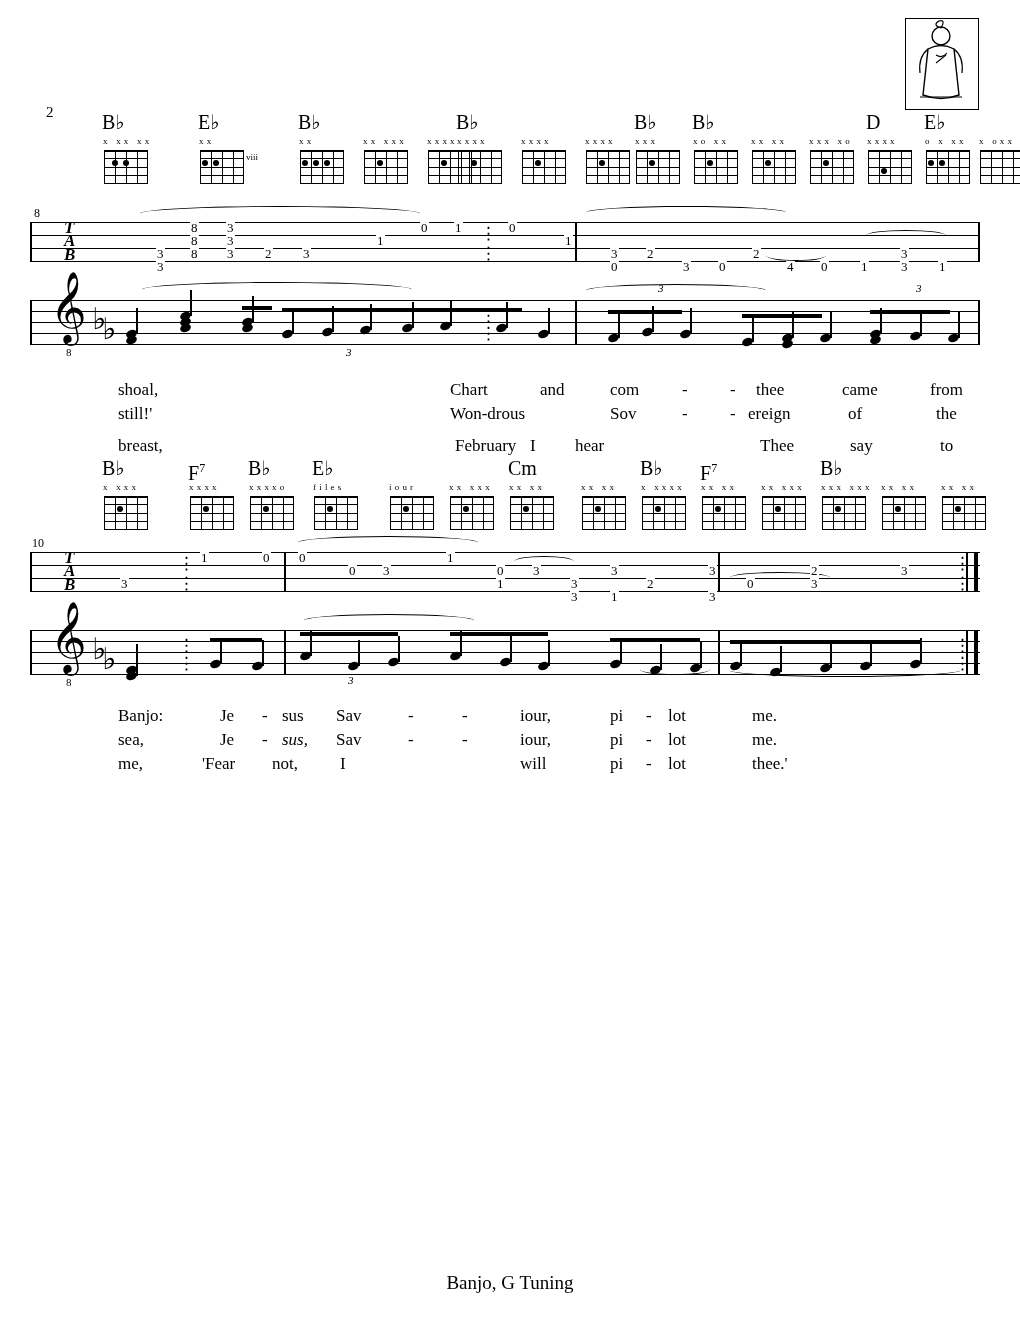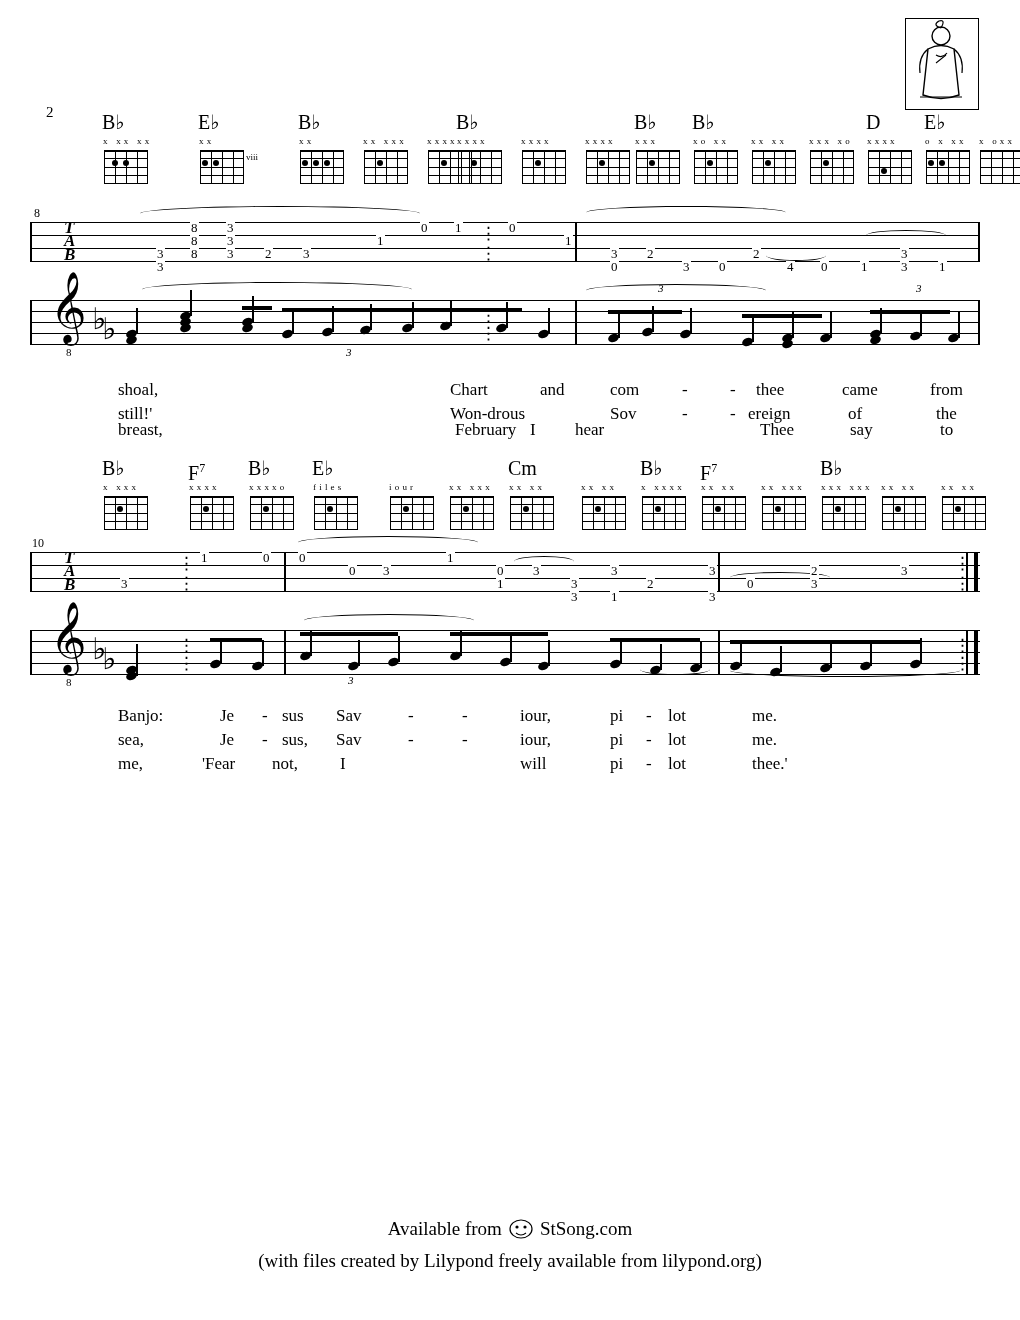--- a/index.html
+++ b/index.html
@@ -647,21 +647,21 @@
     <div class="lyric-line" style="top:182px;" id="lyr1b">
         <span class="lyric" style="left: 88px;">still!'</span>
         <span class="lyric" style="left: 420px;">Won-drous</span>
         <span class="lyric" style="left: 580px;">Sov</span>
         <span class="lyric" style="left: 652px;">-</span>
         <span class="lyric" style="left: 700px;">-</span>
         <span class="lyric" style="left: 718px;">ereign</span>
         <span class="lyric" style="left: 818px;">of</span>
         <span class="lyric" style="left: 906px;">the</span>
       </div>
-    <div class="lyric-line" style="top:198px;" id="lyr1c">
+    <div class="lyric-line" style="top:214px;" id="lyr1c">
         <span class="lyric" style="left: 88px;">breast,</span>
         <span class="lyric" style="left: 425px;">February</span>
         <span class="lyric" style="left: 500px;">I</span>
         <span class="lyric" style="left: 545px;">hear</span>
         <span class="lyric" style="left: 730px;">Thee</span>
         <span class="lyric" style="left: 820px;">say</span>
         <span class="lyric" style="left: 910px;">to</span>
       </div>
   </div>
 
@@ -1026,21 +1026,21 @@
         <span class="lyric" style="left: 490px;">iour,</span>
         <span class="lyric" style="left: 580px;">pi</span>
         <span class="lyric" style="left: 616px;">-</span>
         <span class="lyric" style="left: 638px;">lot</span>
         <span class="lyric" style="left: 722px;">me.</span>
       </div>
     <div class="lyric-line" style="top:178px;" id="lyr2b">
         <span class="lyric" style="left: 88px;">sea,</span>
         <span class="lyric" style="left: 190px;">Je</span>
         <span class="lyric" style="left: 232px;">-</span>
-        <span class="lyric" style="left: 252px;">sus,</span>
+        <span class="lyric" style="left: 252px; font-style: italic;">sus,</span>
         <span class="lyric" style="left: 306px;">Sav</span>
         <span class="lyric" style="left: 378px;">-</span>
         <span class="lyric" style="left: 432px;">-</span>
         <span class="lyric" style="left: 490px;">iour,</span>
         <span class="lyric" style="left: 580px;">pi</span>
         <span class="lyric" style="left: 616px;">-</span>
         <span class="lyric" style="left: 638px;">lot</span>
         <span class="lyric" style="left: 722px;">me.</span>
       </div>
     <div class="lyric-line" style="top:202px;" id="lyr2c">
@@ -1049,29 +1049,15 @@
         <span class="lyric" style="left: 242px;">not,</span>
         <span class="lyric" style="left: 310px;">I</span>
         <span class="lyric" style="left: 490px;">will</span>
         <span class="lyric" style="left: 580px;">pi</span>
         <span class="lyric" style="left: 616px;">-</span>
         <span class="lyric" style="left: 638px;">lot</span>
         <span class="lyric" style="left: 722px;">thee.'</span>
       </div>
   </div>
 
-  <div class="footer-line" id="footer-avail">
-    <span class="inline">
-      <span>Available from</span>
-      <span class="stsong-logo">
-        <svg width="26" height="22" viewBox="0 0 26 22">
-          <ellipse cx="13" cy="11" rx="11" ry="9" fill="none" stroke="#000" stroke-width="1.2"></ellipse>
-          <circle cx="9" cy="9" r="1.6" fill="#000"></circle>
-          <circle cx="17" cy="9" r="1.6" fill="#000"></circle>
-          <path d="M8 15 q5 4 10 0" fill="none" stroke="#000" stroke-width="1.1"></path>
-        </svg>
-      </span>
-      <span>StSong.com</span>
-    </span>
-  </div>
-  <div class="footer-line" id="footer-lily">(with files created by Lilypond freely available from lilypond.org)</div>
+  <div class="footer-line" id="footer-tuning">Banjo, G Tuning</div>
 
 </div>
 
 </body></html>

